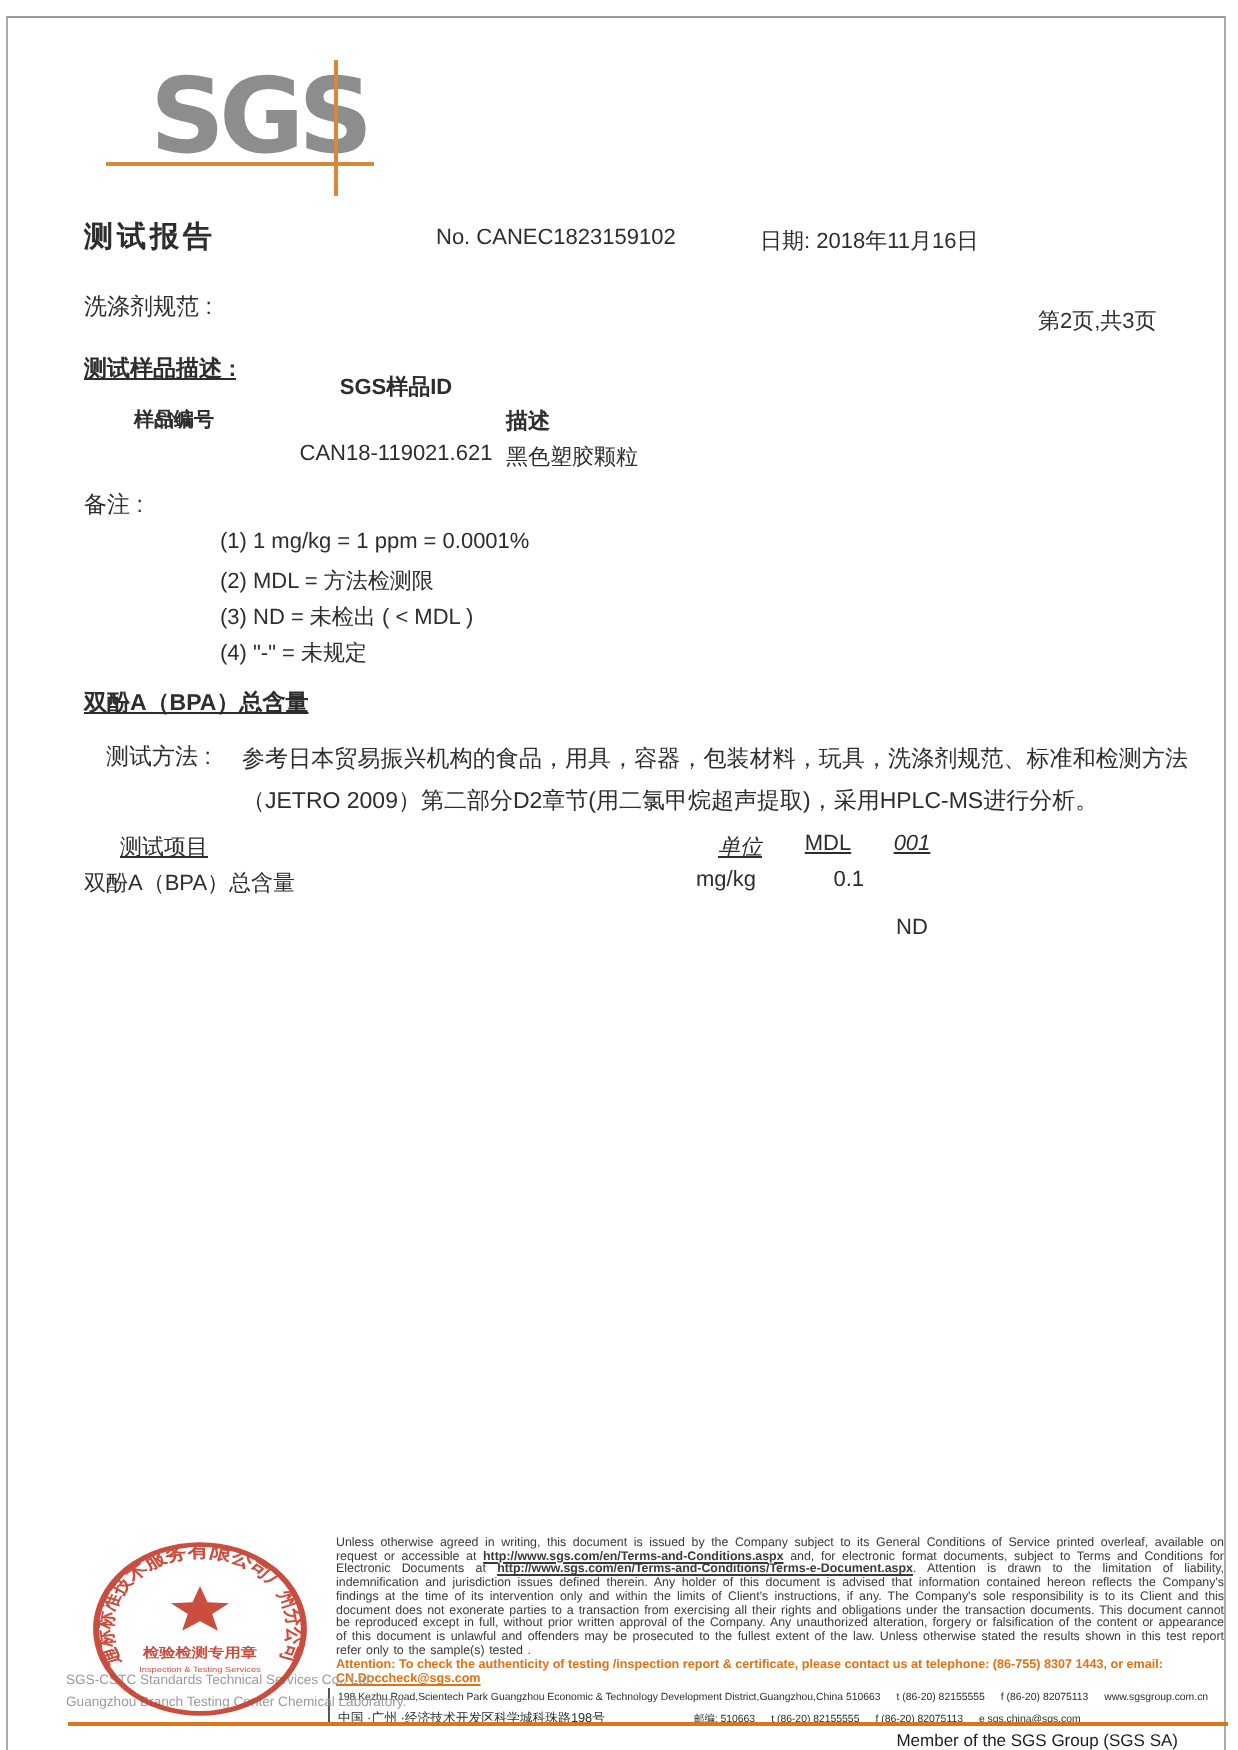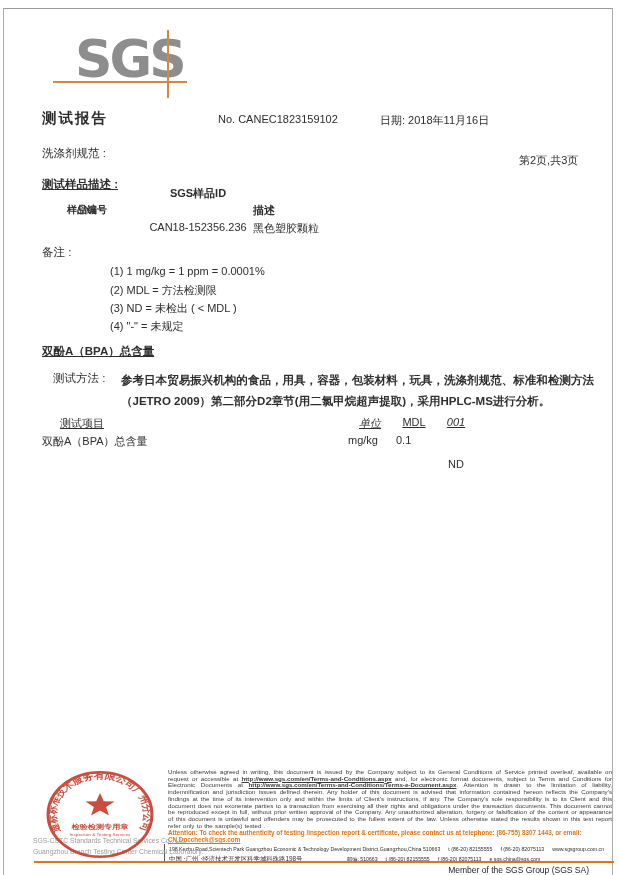--- a/index.html
+++ b/index.html
@@ -33,31 +33,31 @@
 
   
   .st-c1 { position:absolute; left:42px;  width:90px;  text-align:center; font-size:10px; }
   .st-c2 { position:absolute; left:138px; width:120px; text-align:center; font-size:11px; }
   .st-c3 { position:absolute; left:253px; font-size:11px; }
 
   .remark-item { position:absolute; left:110px; font-size:11px; }
 
   .method-text {
     position:absolute; left:121px; top:370px; width:473px;
-    font-size:11.5px; line-height:21px; text-align:justify;font-weight:bold;
+    font-size:11.5px; line-height:21px; text-align:justify;
   }
 
   
   .rt-item-h { position:absolute; left:60px;  top:416px; font-size:11px; text-decoration:underline; }
   .rt-unit-h { position:absolute; left:348px; top:416px; width:44px; text-align:center; font-size:11px; font-style:italic; text-decoration:underline; }
   .rt-mdl-h  { position:absolute; left:396px; top:416px; width:36px; text-align:center; font-size:11px; text-decoration:underline; }
   .rt-001-h  { position:absolute; left:437px; top:416px; width:38px; text-align:center; font-size:11px; font-style:italic; text-decoration:underline; }
   .rt-item   { position:absolute; left:42px;  top:434px; font-size:11px; }
   .rt-unit   { position:absolute; left:348px; top:434px; width:44px; text-align:left; font-size:11px; }
-  .rt-mdl    { position:absolute; left:396px; top:434px; width:36px; text-align:left; font-size:11px; }
+  .rt-mdl    { position:absolute; left:396px; top:434px; width:36px; text-align:right; font-size:11px; }
   .rt-001    { position:absolute; left:437px; top:434px; width:38px; text-align:center; font-size:11px;margin-top:24px; }
 
   
   .legal {
     position:absolute; left:168px; top:769px; width:444px;
     font-size:6.2px; line-height:6.7px; text-align:justify; color:#3a3a3a; word-spacing:0.6px;
   }
   .legal-link { color:#3a3a3a; text-decoration:underline; font-weight:bold; cursor:pointer; }
   .attention {
     position:absolute; left:168px; top:829px; width:444px;
@@ -96,21 +96,21 @@
   <div class="report-date">日期: 2018年11月16日</div>
   <div class="report-page">第2页,共3页</div>
 
   <div class="lbl" style="left:42px; top:146px;">洗涤剂规范 :</div>
   <div class="lbl bold underline" style="left:42px; top:177px;">测试样品描述 :</div>
 
   <div class="st-c1 bold" style="top:203px;">样品编号</div>
   <div class="st-c2 bold" style="top:186px;">SGS样品ID</div>
   <div class="st-c3 bold" style="top:203px;">描述</div>
   <div class="st-c1" style="top:205px;">SN1</div>
-  <div class="st-c2" style="top:221px;">CAN18-152356.236</div>
+  <div class="st-c2" style="top:221px;">CAN18-119021.621</div>
   <div class="st-c3" style="top:221px;">黑色塑胶颗粒</div>
 
   <div class="lbl" style="left:42px; top:245px;">备注 :</div>
   <div class="remark-item" style="top:265px;">(1) 1 mg/kg = 1 ppm = 0.0001%</div>
   <div class="remark-item" style="top:283px;">(2) MDL = 方法检测限</div>
   <div class="remark-item" style="top:301px;">(3) ND = 未检出 ( &lt; MDL )</div>
   <div class="remark-item" style="top:319px;">(4) "-" = 未规定</div>
 
   <div class="lbl bold underline" style="left:42px; top:344px;">双酚A（BPA）总含量</div>
   <div class="lbl" style="left:53px; top:371px;">测试方法 :</div>

